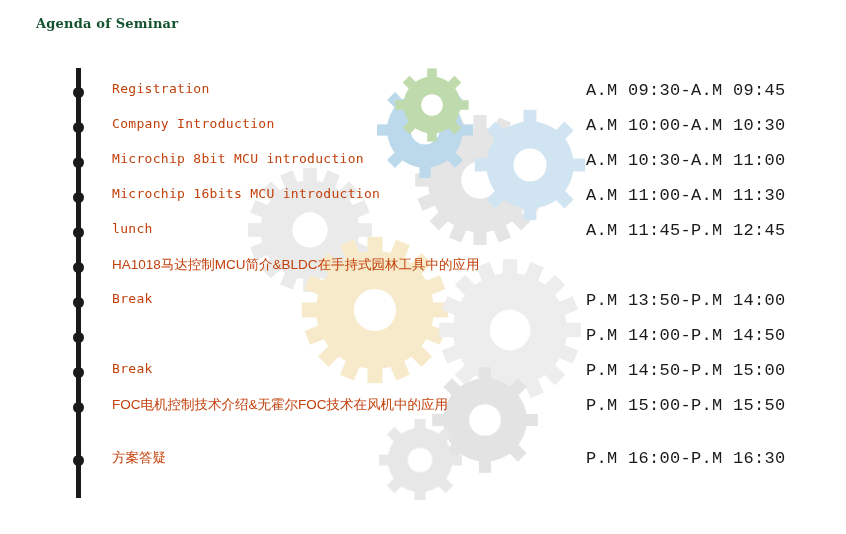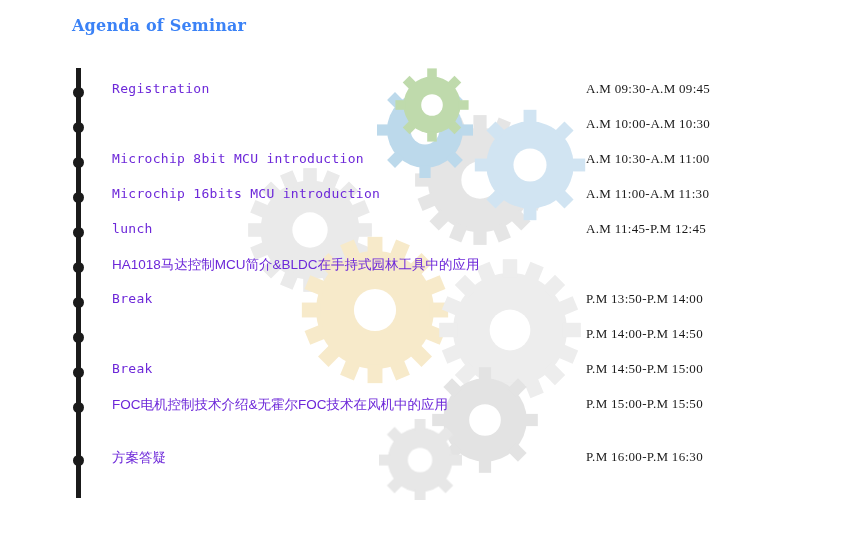--- a/index.html
+++ b/index.html
@@ -32,25 +32,24 @@
     pointer-events: none;
     z-index: 0;
   }
   
   #title {
     position: absolute;
     left: 36px;
     top: 16px;
     font-family: "DejaVu Serif", serif;
     font-weight: bold;
-    font-size: 16px;
-    color: #3b82f6;
+    font-size: 13px;
+    color: #14532d;
     letter-spacing: 0.2px;
     z-index: 3;
-    margin-left: 36px;
   }
   
   #timeline-axis {
     position: absolute;
     left: 76px;
     top: 68px;
     width: 5px;
     height: 430px;
     background: #1a1a1a;
     z-index: 2;
@@ -73,34 +72,34 @@
     width: 11px;
     height: 11px;
     border-radius: 50%;
     background: #1a1a1a;
   }
   .rlabel {
     position: absolute;
     left: 112px;
     top: 3px;
     font-size: 13.5px;
-    color: #6d28d9;
+    color: #c2410c;
     white-space: nowrap;
   }
   .rlabel.mono {
     font-family: "DejaVu Sans Mono", monospace;
     font-size: 13px;
     letter-spacing: 0.3px;
   }
   .rtime {
     position: absolute;
     left: 586px;
     top: 3px;
-    font-family: Liberation Serif, serif;
-    font-size: 13px;
+    font-family: Liberation Mono, monospace;
+    font-size: 17px;
     letter-spacing: 0.3px;
     color: #1a1a1a;
     white-space: nowrap;
   }
 </style>
 </head>
 <body>
 
 <div id="slide">
 
@@ -292,20 +291,21 @@
   <div id="timeline-axis"></div>
 
   <div id="rows">
       <div class="row">
         <div class="bullet"></div>
         <div class="rlabel mono">Registration</div>
         <div class="rtime">A.M 09:30-A.M 09:45</div>
       </div>
       <div class="row">
         <div class="bullet"></div>
+        <div class="rlabel mono">Company Introduction</div>
         <div class="rtime">A.M 10:00-A.M 10:30</div>
       </div>
       <div class="row">
         <div class="bullet"></div>
         <div class="rlabel mono">Microchip 8bit MCU introduction</div>
         <div class="rtime">A.M 10:30-A.M 11:00</div>
       </div>
       <div class="row">
         <div class="bullet"></div>
         <div class="rlabel mono">Microchip 16bits MCU introduction</div>

